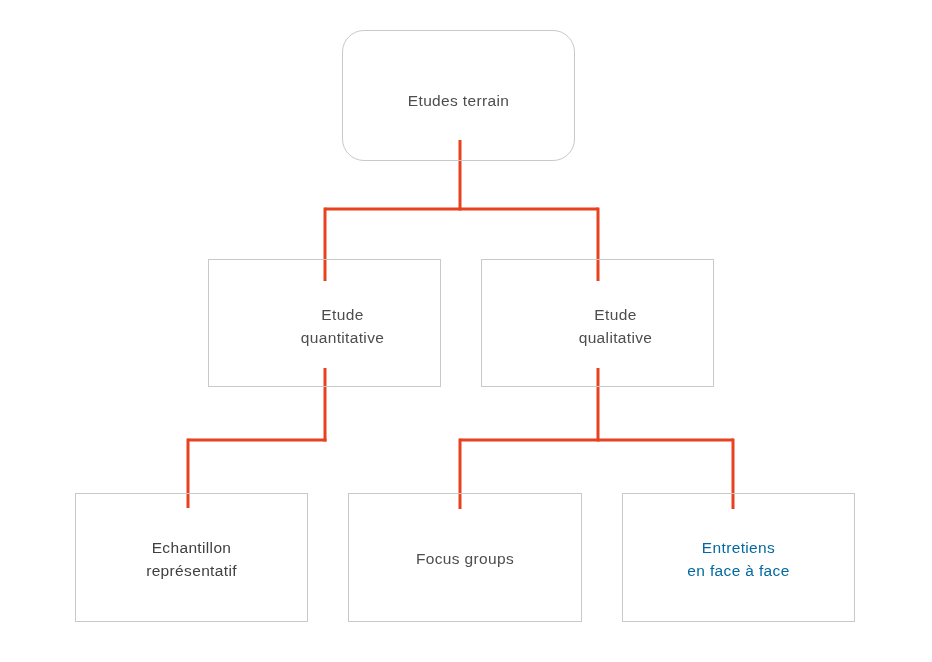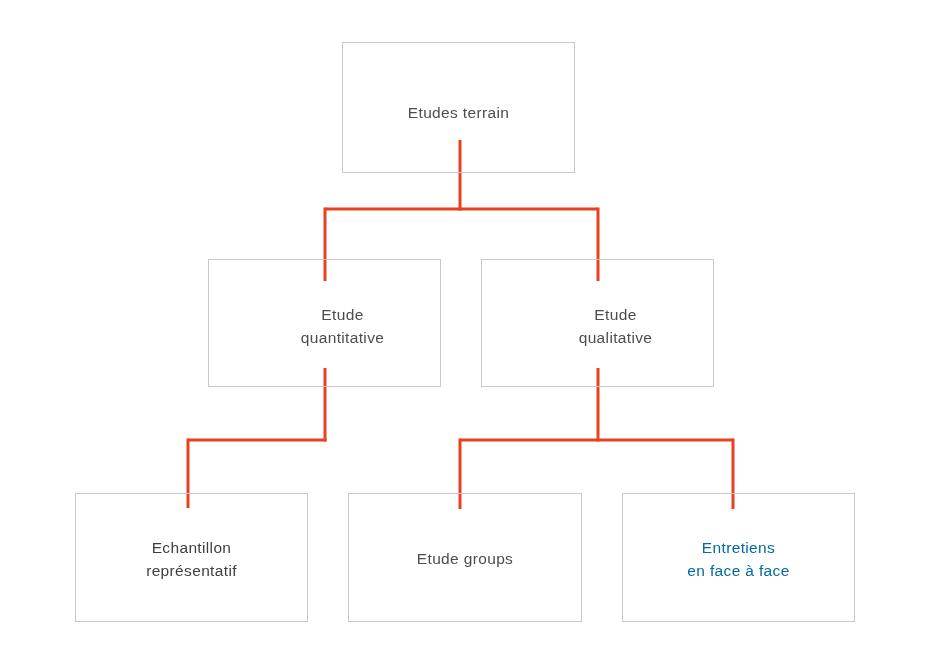--- a/index.html
+++ b/index.html
@@ -88,41 +88,41 @@
       <path d="M 188 438.5 L 188 508"></path>
 
       <path d="M 598 368 L 598 441.5"></path>
       <path d="M 460 440 L 733 440"></path>
       <path d="M 460 438.5 L 460 509"></path>
       <path d="M 733 438.5 L 733 509"></path>
 
     </g>
   </svg>
 
-  <div class="node align-upper" style="left: 342px; top: 42px; width: 233px; height: 131px; border-color: rgb(201, 201, 201);">
+  <div class="node align-upper" style="left: 342px; top: 30px; width: 233px; height: 131px; border-color: rgb(201, 201, 201); border-radius: 22px;">
     <span class="node-label" style="color: rgb(77, 77, 77);">Etudes terrain</span>
   </div>
 
   <div class="node align-mid" style="left: 208px; top: 259px; width: 233px; height: 128px; border-color: rgb(201, 201, 201);">
     <span class="node-label" style="color: rgb(77, 77, 77);">Etude
 quantitative</span>
   </div>
 
   <div class="node align-mid" style="left: 481px; top: 259px; width: 233px; height: 128px; border-color: rgb(201, 201, 201);">
     <span class="node-label" style="color: rgb(77, 77, 77);">Etude
 qualitative</span>
   </div>
 
   <div class="node align-low" style="left: 75px; top: 493px; width: 233px; height: 129px; border-color: rgb(201, 201, 201);">
     <span class="node-label" style="color: #404040;">Echantillon
 représentatif</span>
   </div>
 
   <div class="node align-single" style="left: 348px; top: 493px; width: 234px; height: 129px; border-color: rgb(201, 201, 201);">
-    <span class="node-label" style="color: rgb(77, 77, 77);">Etude groups</span>
+    <span class="node-label" style="color: rgb(77, 77, 77);">Focus groups</span>
   </div>
 
   <div class="node align-low" style="left: 622px; top: 493px; width: 233px; height: 129px; border-color: rgb(201, 201, 201);">
     <span class="node-label" style="color: #0369a1;">Entretiens
 en face à face</span>
   </div>
 
 </div>
 
 </body></html>

